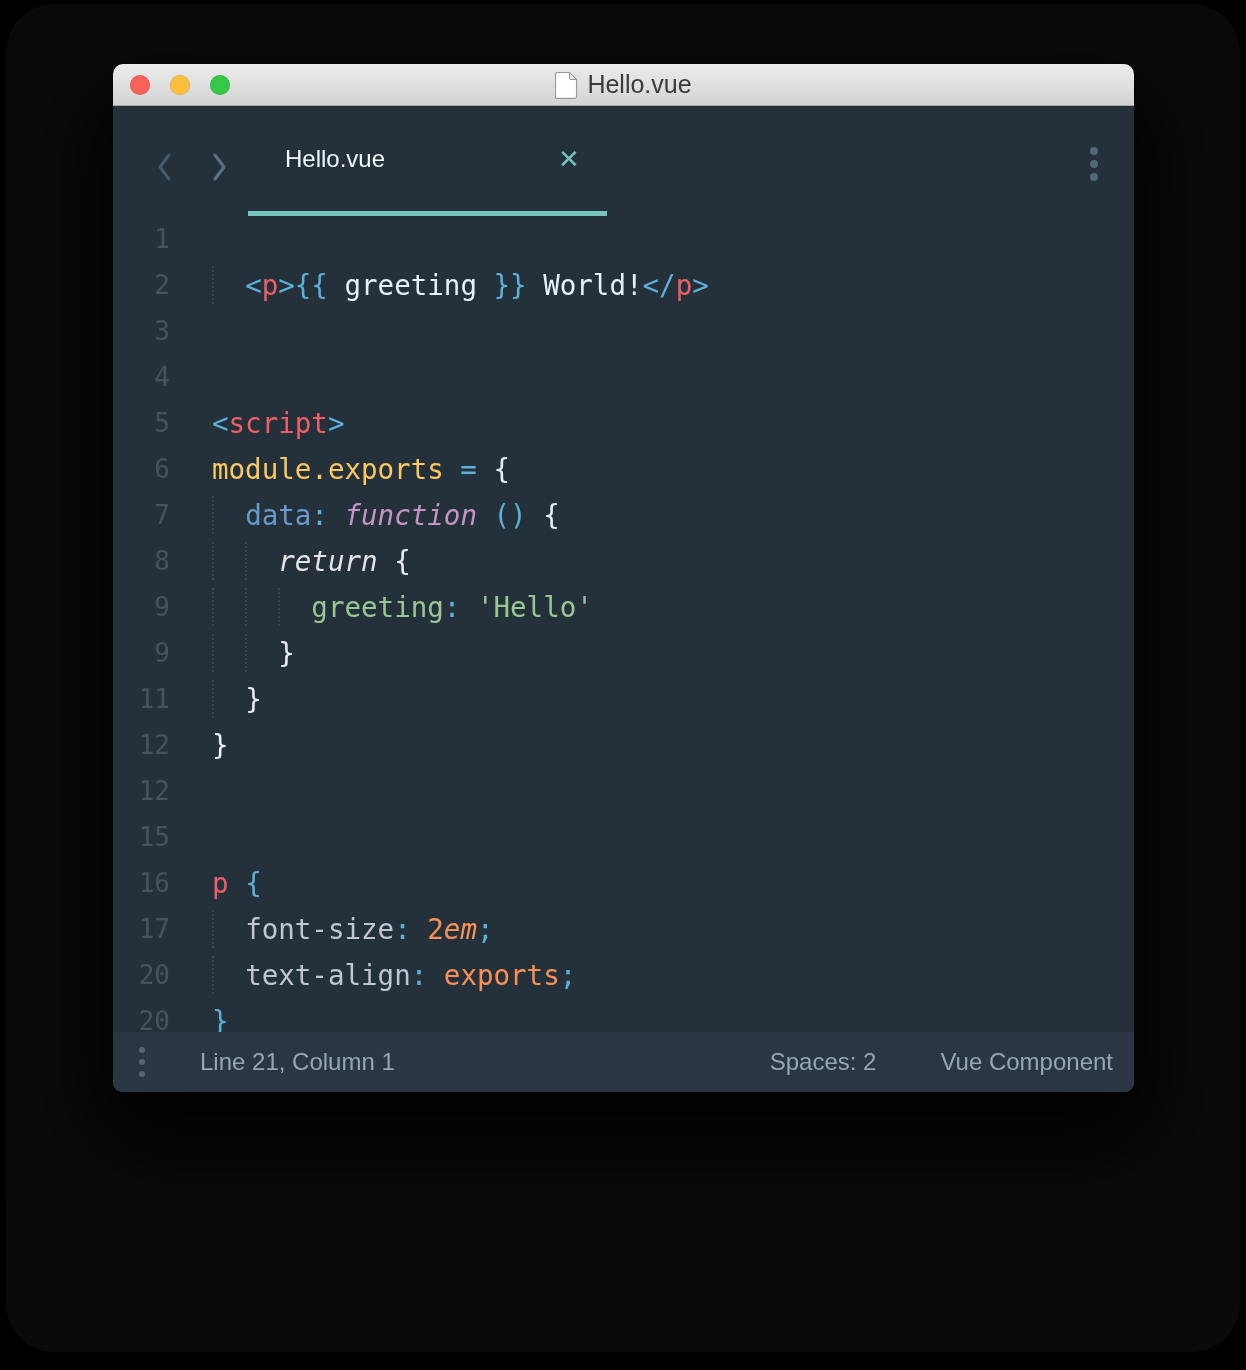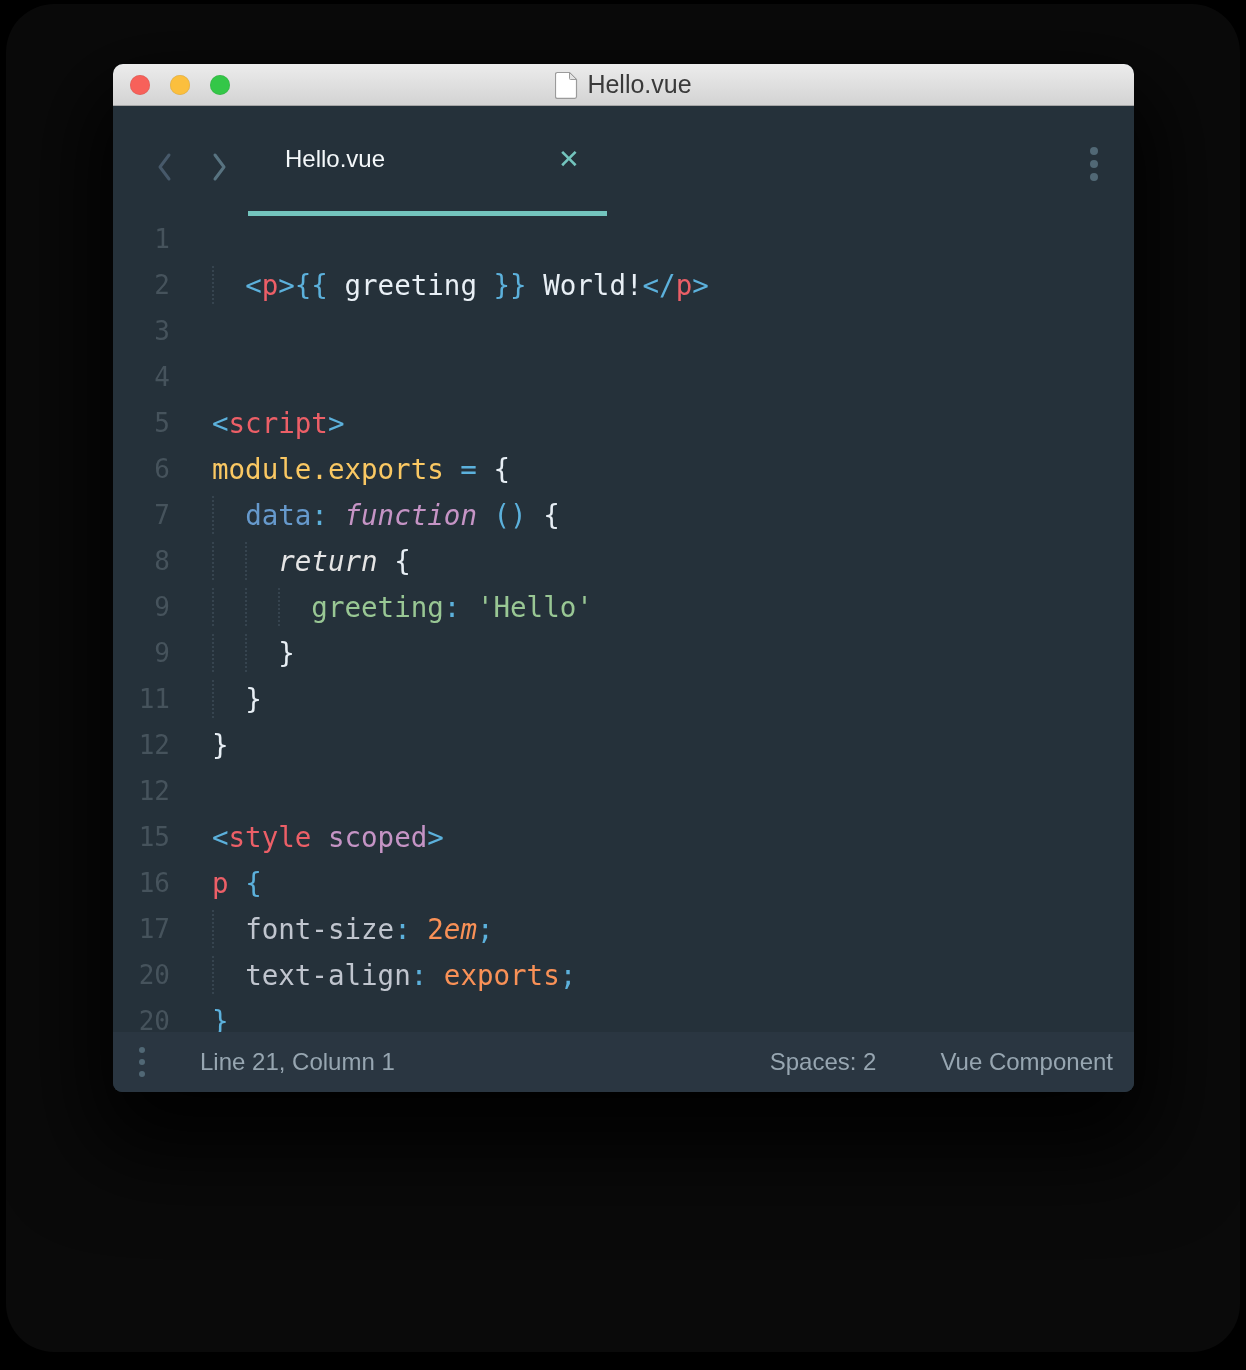--- a/index.html
+++ b/index.html
@@ -121,21 +121,21 @@
         <div class="line"><span class="gutter">4</span><span class="code"></span></div>
         <div class="line"><span class="gutter">5</span><span class="code"><span style="color: rgb(92, 177, 220);">&lt;</span><span style="color: rgb(236, 95, 103);">script</span><span style="color: rgb(92, 177, 220);">&gt;</span></span></div>
         <div class="line"><span class="gutter">6</span><span class="code"><span style="color: rgb(250, 200, 99);">module.exports</span><span> </span><span style="color: rgb(92, 177, 220);">=</span><span> </span><span>{</span></span></div>
         <div class="line"><span class="gutter">7</span><span class="code"><span class="guide" style="left: 0ch;"></span><span>  </span><span style="color: rgb(102, 153, 204);">data</span><span style="color: rgb(92, 177, 220);">:</span><span> </span><span style="color: rgb(197, 148, 197); font-style: italic;">function</span><span> </span><span style="color: rgb(92, 177, 220);">()</span><span> </span><span>{</span></span></div>
         <div class="line"><span class="gutter">8</span><span class="code"><span class="guide" style="left: 0ch;"></span><span class="guide" style="left: 2ch;"></span><span>    </span><span style="color: #e5e5e5; font-style: italic;">return</span><span> </span><span>{</span></span></div>
         <div class="line"><span class="gutter">9</span><span class="code"><span class="guide" style="left: 0ch;"></span><span class="guide" style="left: 2ch;"></span><span class="guide" style="left: 4ch;"></span><span>      </span><span style="color: rgb(153, 199, 148);">greeting</span><span style="color: rgb(92, 177, 220);">:</span><span> </span><span style="color: rgb(153, 199, 148);">'Hello'</span></span></div>
         <div class="line"><span class="gutter">9</span><span class="code"><span class="guide" style="left: 0ch;"></span><span class="guide" style="left: 2ch;"></span><span>    </span><span>}</span></span></div>
         <div class="line"><span class="gutter">11</span><span class="code"><span class="guide" style="left: 0ch;"></span><span>  </span><span>}</span></span></div>
         <div class="line"><span class="gutter">12</span><span class="code"><span>}</span></span></div>
         <div class="line"><span class="gutter">12</span><span class="code"></span></div>
-        <div class="line"><span class="gutter">15</span><span class="code"><span style="color: rgb(92, 177, 220);">&lt;</span><span style="color: rgb(236, 95, 103);">style</span><span> </span><span style="color: rgb(197, 148, 197);">scoped</span><span style="color: rgb(92, 177, 220);">&gt;</span></span></div>
+        <div class="line"><span class="gutter">15</span></div>
         <div class="line"><span class="gutter">16</span><span class="code"><span style="color: rgb(236, 95, 103);">p</span><span> </span><span style="color: rgb(92, 177, 220);">{</span></span></div>
         <div class="line"><span class="gutter">17</span><span class="code"><span class="guide" style="left: 0ch;"></span><span>  </span><span style="color: rgb(192, 197, 206);">font-size</span><span style="color: rgb(92, 177, 220);">:</span><span> </span><span style="color: rgb(249, 145, 87);">2</span><span style="color: rgb(249, 145, 87); font-style: italic;">em</span><span style="color: rgb(92, 177, 220);">;</span></span></div>
         <div class="line"><span class="gutter">20</span><span class="code"><span class="guide" style="left: 0ch;"></span><span>  </span><span style="color: rgb(192, 197, 206);">text-align</span><span style="color: rgb(92, 177, 220);">:</span><span> </span><span style="color: rgb(249, 145, 87);">exports</span><span style="color: rgb(92, 177, 220);">;</span></span></div>
         <div class="line"><span class="gutter">20</span><span class="code"><span style="color: rgb(92, 177, 220);">}</span></span></div>
         <div class="line"><span class="gutter">20</span><span class="code"><span style="color: rgb(92, 177, 220);">&lt;/</span><span style="color: rgb(236, 95, 103);">style</span><span style="color: rgb(92, 177, 220);">&gt;</span></span></div>
       </div>
   </div>
 
   <div class="statusbar">
     <span class="vdots status-menu">

